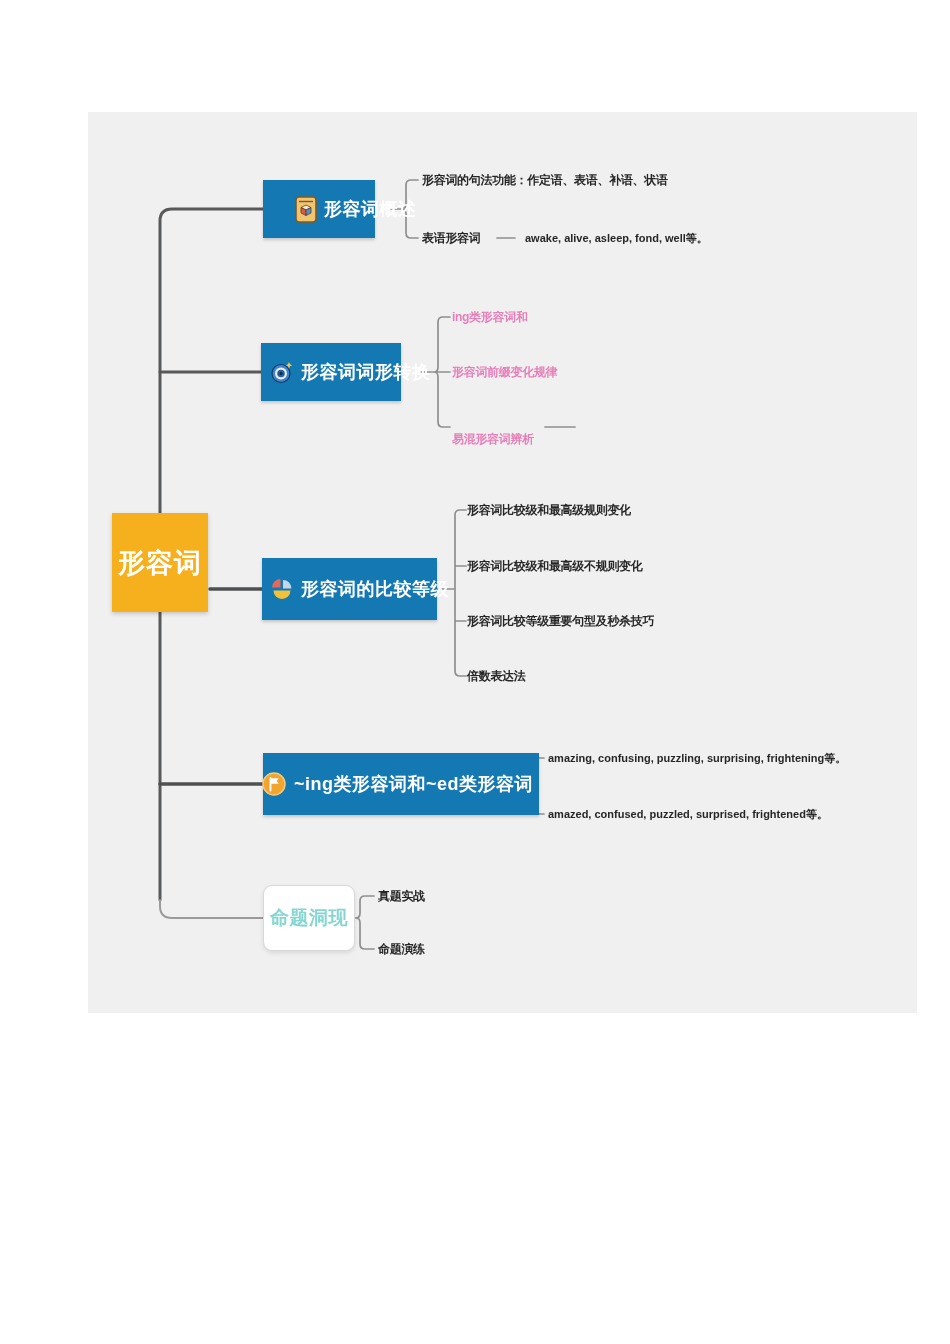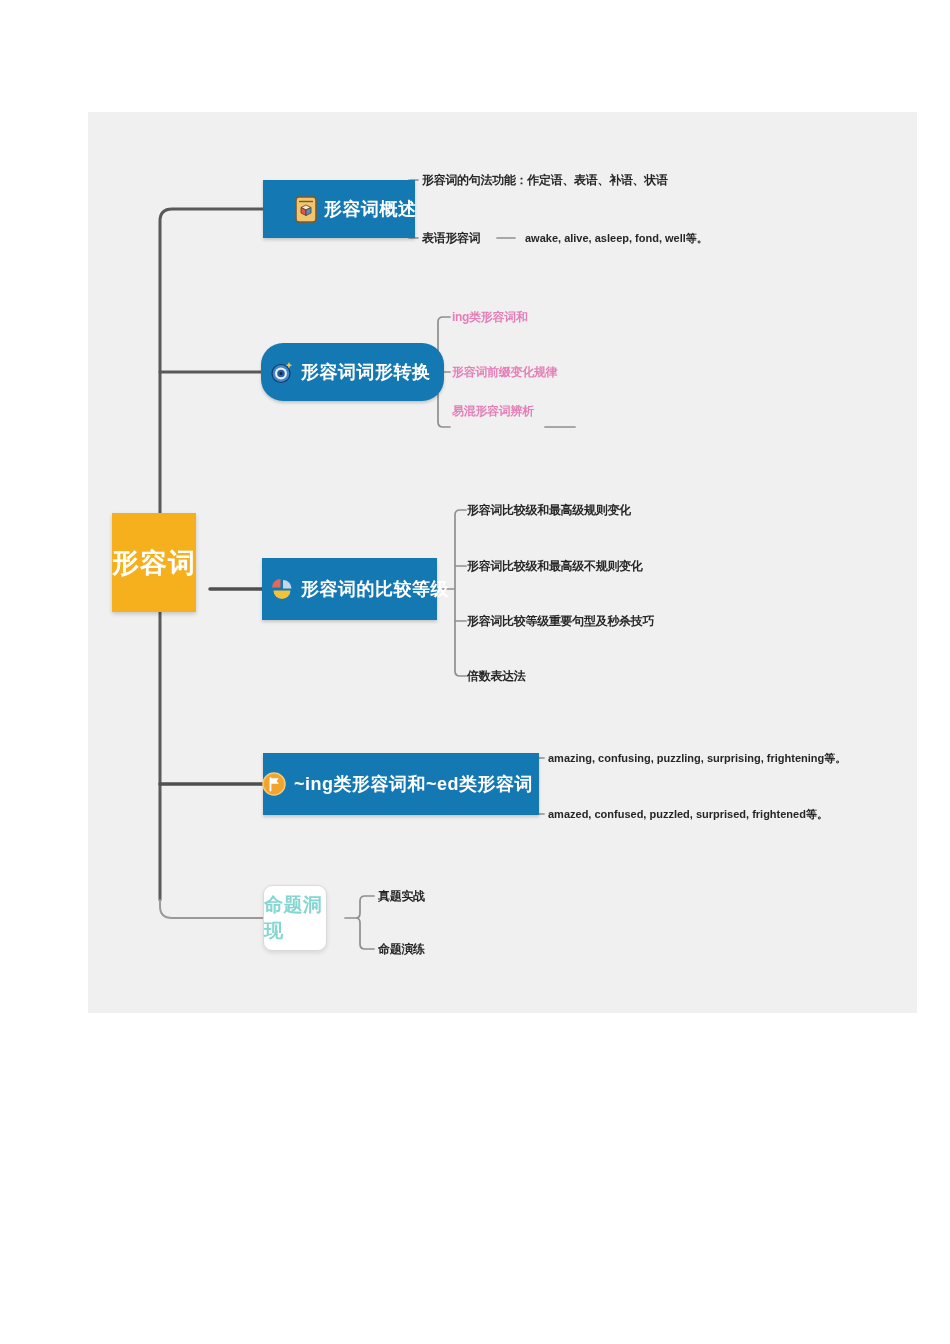--- a/index.html
+++ b/index.html
@@ -1,28 +1,28 @@
 <!DOCTYPE html>
 <html><head>
 <meta charset="utf-8">
 <style>
   html,body{margin:0;padding:0;background:#ffffff;}
   body{width:950px;height:1344px;position:relative;font-family:"Liberation Sans","DejaVu Sans",sans-serif;overflow:hidden;}
   .canvas{position:absolute;left:88px;top:112px;width:829px;height:901px;background:#f0f0f1;}
   .connector-svg{position:absolute;left:0;top:0;z-index:1;}
   .node{position:absolute;display:flex;align-items:center;justify-content:center;box-sizing:border-box;z-index:3;}
-  .root-node{left:24px;top:401px;width:84px;height:99px;background:#f6b01e;box-shadow:0 2px 4px rgba(0,0,0,.18);}
+  .root-node{left:24px;top:401px;width:96px;height:99px;background:#f6b01e;box-shadow:0 2px 4px rgba(0,0,0,.18);}
   .root-node .lbl{color:#fff;font-size:27px;font-weight:bold;letter-spacing:1px;}
   .blue-node{background:#1478b2;box-shadow:0 2px 3px rgba(0,0,0,.18);padding:0 8px;gap:7px;justify-content:flex-start;}
   .blue-node .lbl{color:#fff;font-size:18px;font-weight:bold;white-space:nowrap;letter-spacing:0.5px;}
-  .b1{left:175px;top:68px;width:152px;height:58px;padding-left:32px;}
-  .b2{left:173px;top:231px;width:183px;height:58px;border-radius:22px;}
+  .b1{left:175px;top:68px;width:112px;height:58px;padding-left:32px;}
+  .b2{left:173px;top:231px;width:140px;height:58px;}
   .b3{left:174px;top:446px;width:175px;height:62px;}
   .b4{left:175px;top:641px;width:276px;height:62px;padding-left:0;justify-content:center;}
-  .b5{left:175px;top:773px;width:64px;height:66px;background:#ffffff;border:1px solid #d9d9d9;border-radius:9px;box-shadow:0 2px 4px rgba(0,0,0,.10);}
+  .b5{left:175px;top:773px;width:92px;height:66px;background:#ffffff;border:1px solid #d9d9d9;border-radius:9px;box-shadow:0 2px 4px rgba(0,0,0,.10);}
   .b5 .lbl{color:#85d6d1;font-size:19px;font-weight:bold;letter-spacing:0.5px;}
   .icon{flex:0 0 auto;display:block;}
   .child{position:absolute;height:22px;line-height:22px;font-weight:bold;color:#262626;font-size:12px;white-space:nowrap;z-index:3;letter-spacing:-0.3px;}
   .child.en{font-size:11px;letter-spacing:0;}
   .child.pink{color:#e57fb7;}
 </style>
 </head>
 <body>
 
 <div class="canvas">
@@ -72,21 +72,21 @@
       <circle cx="12" cy="13.5" r="9" fill="#4285c8" stroke="#123a66" stroke-width="1.2"></circle>
       <circle cx="12" cy="13.5" r="6" fill="#e8f1fa"></circle>
       <circle cx="12" cy="13.5" r="3.8" fill="#2a5d9e"></circle>
       <circle cx="12" cy="13.5" r="1.5" fill="#0e2748"></circle>
       <path d="M 20 2 L 21 4.2 L 23.2 5.2 L 21 6.2 L 20 8.4 L 19 6.2 L 16.8 5.2 L 19 4.2 Z" fill="#f7c948"></path>
     </svg>
     <span class="lbl">形容词词形转换</span>
   </div>
   <div class="child pink" style="left:364px;top:194px;">ing类形容词和</div>
   <div class="child pink" style="left:364px;top:249px;">形容词前缀变化规律</div>
-  <div class="child pink" style="left:364px;top:288px;text-align:right;">易混形容词辨析</div>
+  <div class="child pink" style="left:364px;top:316px;text-align:right;">易混形容词辨析</div>
 
   <div class="node blue-node b3">
     <svg class="icon" width="24" height="24" viewBox="0 0 24 24">
       <path d="M 3.5 13.5 H 20.5 A 8.5 8.5 0 0 1 3.5 13.5 Z" fill="#f2c23a"></path>
       <path d="M 13 11.5 V 3 A 8.5 8.5 0 0 1 21.5 11.5 Z" fill="#c3d7ec"></path>
       <path d="M 10.5 10.5 H 2 A 8.5 8.5 0 0 1 10.5 2 Z" fill="#e2695c"></path>
     </svg>
     <span class="lbl">形容词的比较等级</span>
   </div>
   <div class="child" style="left:379px;top:387px;">形容词比较级和最高级规则变化</div>

